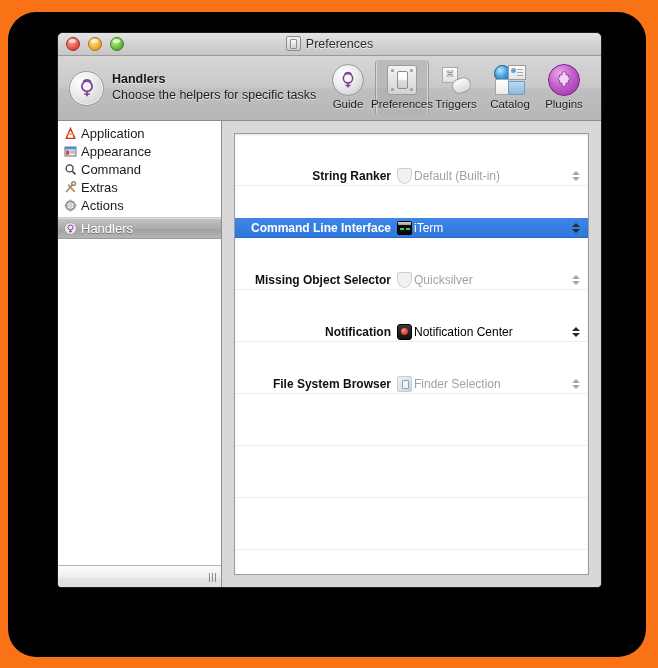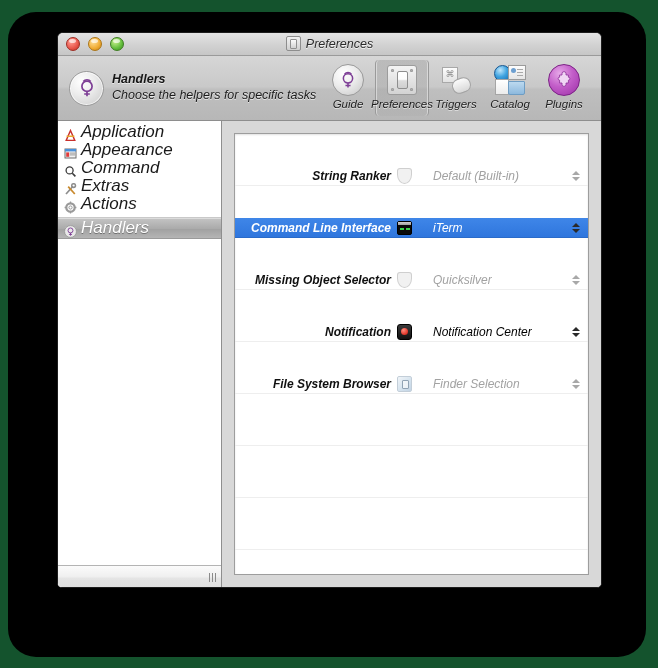--- a/index.html
+++ b/index.html
@@ -6,22 +6,21 @@
     margin: 0; padding: 0;
     background: #000;
     width: 658px; height: 668px;
     overflow: hidden;
     font-family: "Liberation Sans", "DejaVu Sans", sans-serif;
     -webkit-font-smoothing: antialiased;
   }
   #screen {
     position: relative;
     width: 658px; height: 668px;
-    background: #14532d;
-    font-style: italic;
+    background: #f97316;
   }
   
   #desk {
     position: absolute;
     left: 8px; top: 12px;
     width: 638px; height: 645px;
     background: #000;
     border-radius: 28px;
   }
 
@@ -200,22 +199,22 @@
   }
   .sidebar {
     width: 163px;
     background: #ffffff;
     border-right: 1px solid #8e8e8e;
     display: flex; flex-direction: column;
     position: relative;
   }
   .side-list { padding-top: 3px; }
   .side-item {
-    height: 18px; display: flex; align-items: flex-end; gap: 4px;
-    padding: 0 4px 0 5px; font-size: 17px; color: #1a1a1a;
+    height: 18px; display: flex; align-items: center; gap: 4px;
+    padding: 0 4px 0 5px; font-size: 13px; color: #1a1a1a;
     cursor: default;
   }
   .side-item .silabel { white-space: nowrap; }
   .side-sep { height: 1px; background: #c9c9c9; margin: 3px 0 0 0; }
   .side-item.selected {
     background: linear-gradient(to bottom, #c2c2c2 0%, #ababab 50%, #a0a0a0 51%, #b5b5b5 100%);
     color: #ffffff;
     text-shadow: 0 1px 0 rgba(0,0,0,0.35);
     height: 19px;
     border-top: 1px solid #dcdcdc;
@@ -255,21 +254,21 @@
     box-sizing: border-box;
     font-size: 12px;
     cursor: default;
     margin-top: 32px;
   }
   .row .label {
     width: 156px; text-align: right; padding-right: 6px;
     color: #101010; font-weight: bold; white-space: nowrap;
     font-size: 12px;
   }
-  .row .valwrap { flex: 1; display: flex; align-items: center; gap: 21px; min-width: 0; }
+  .row .valwrap { flex: 1; display: flex; align-items: center; gap: 2px; min-width: 0; }
   .row .vicon { width: 15px; height: 15px; flex: none; display:flex; align-items:center; justify-content:center; }
   .row .value { white-space: nowrap; overflow: hidden; text-overflow: ellipsis; }
   .row.dim .value { color: #a2a2a2; }
   .row.dim .label { color: #101010; }
   .row.strong .value { color: #000000; }
   .row .stepper { width: 16px; flex: none; display: flex; flex-direction: column; align-items: center; justify-content: center; gap: 2px; padding-right: 4px; }
   .stepper .up, .stepper .dn { width: 0; height: 0; border-left: 4px solid transparent; border-right: 4px solid transparent; }
   .stepper .up { border-bottom: 4px solid #a8a8a8; }
   .stepper .dn { border-top: 4px solid #a8a8a8; }
   .stepper.dark .up { border-bottom-color: #2a2a2a; }

